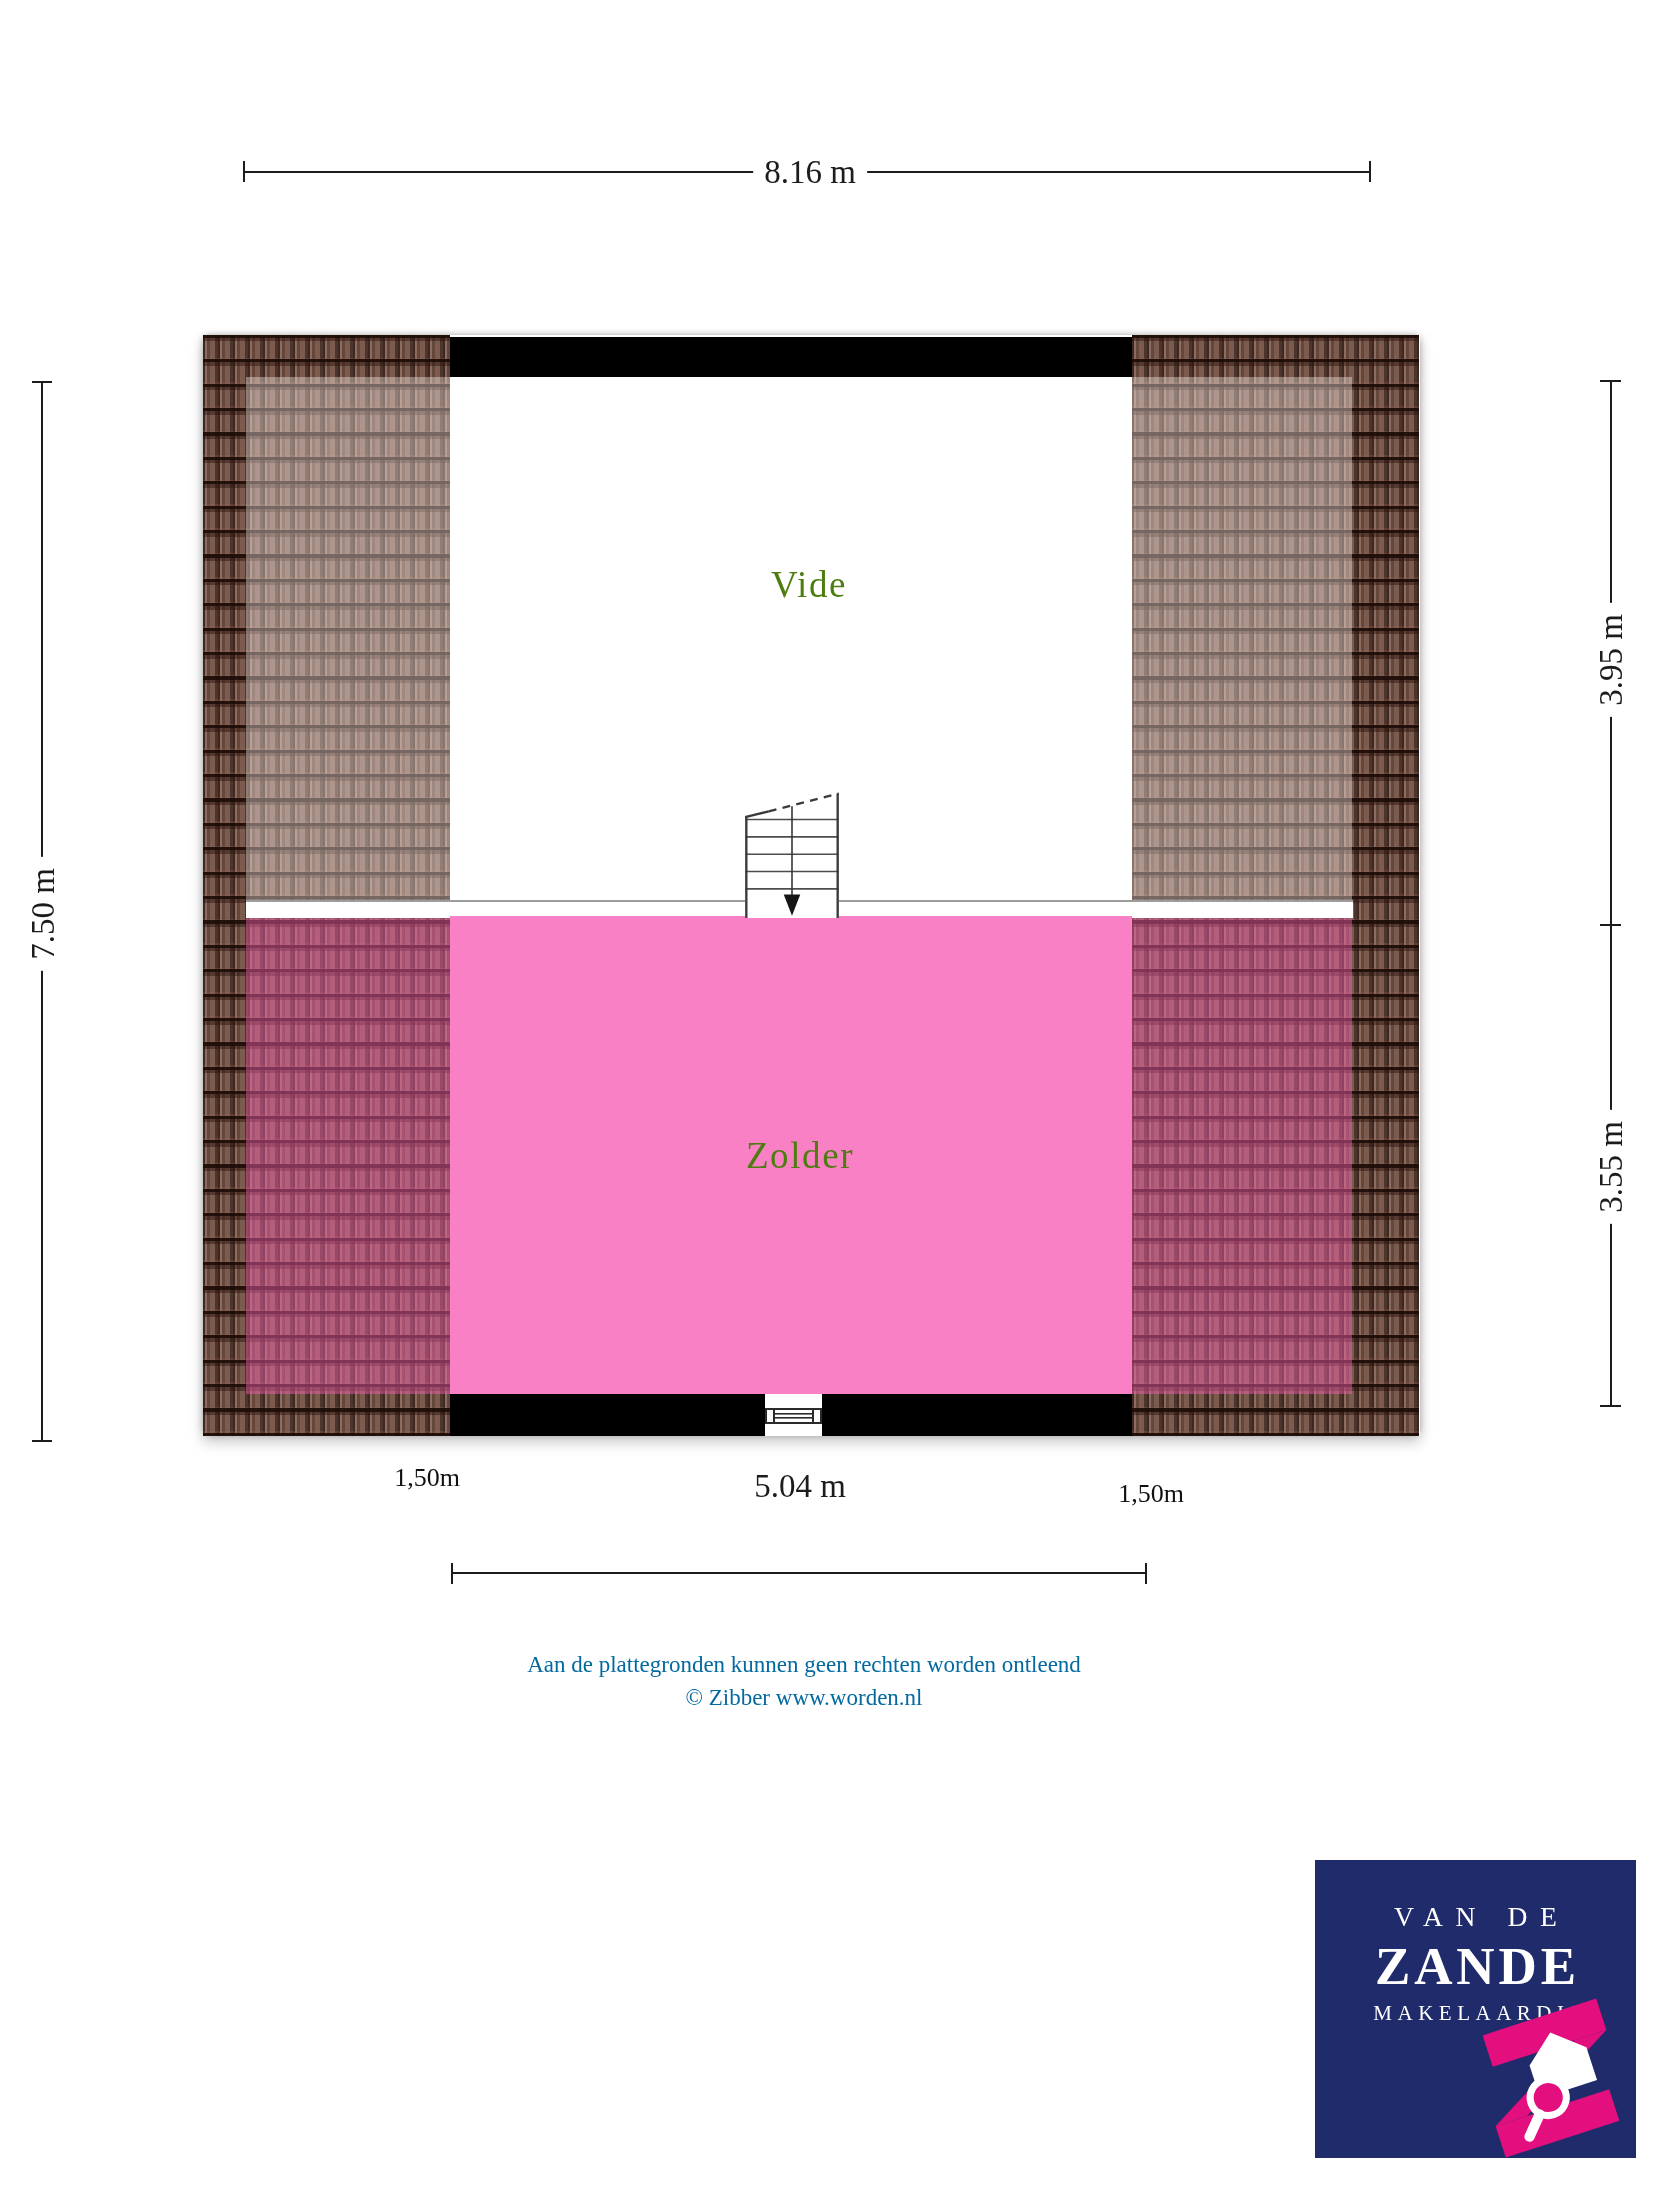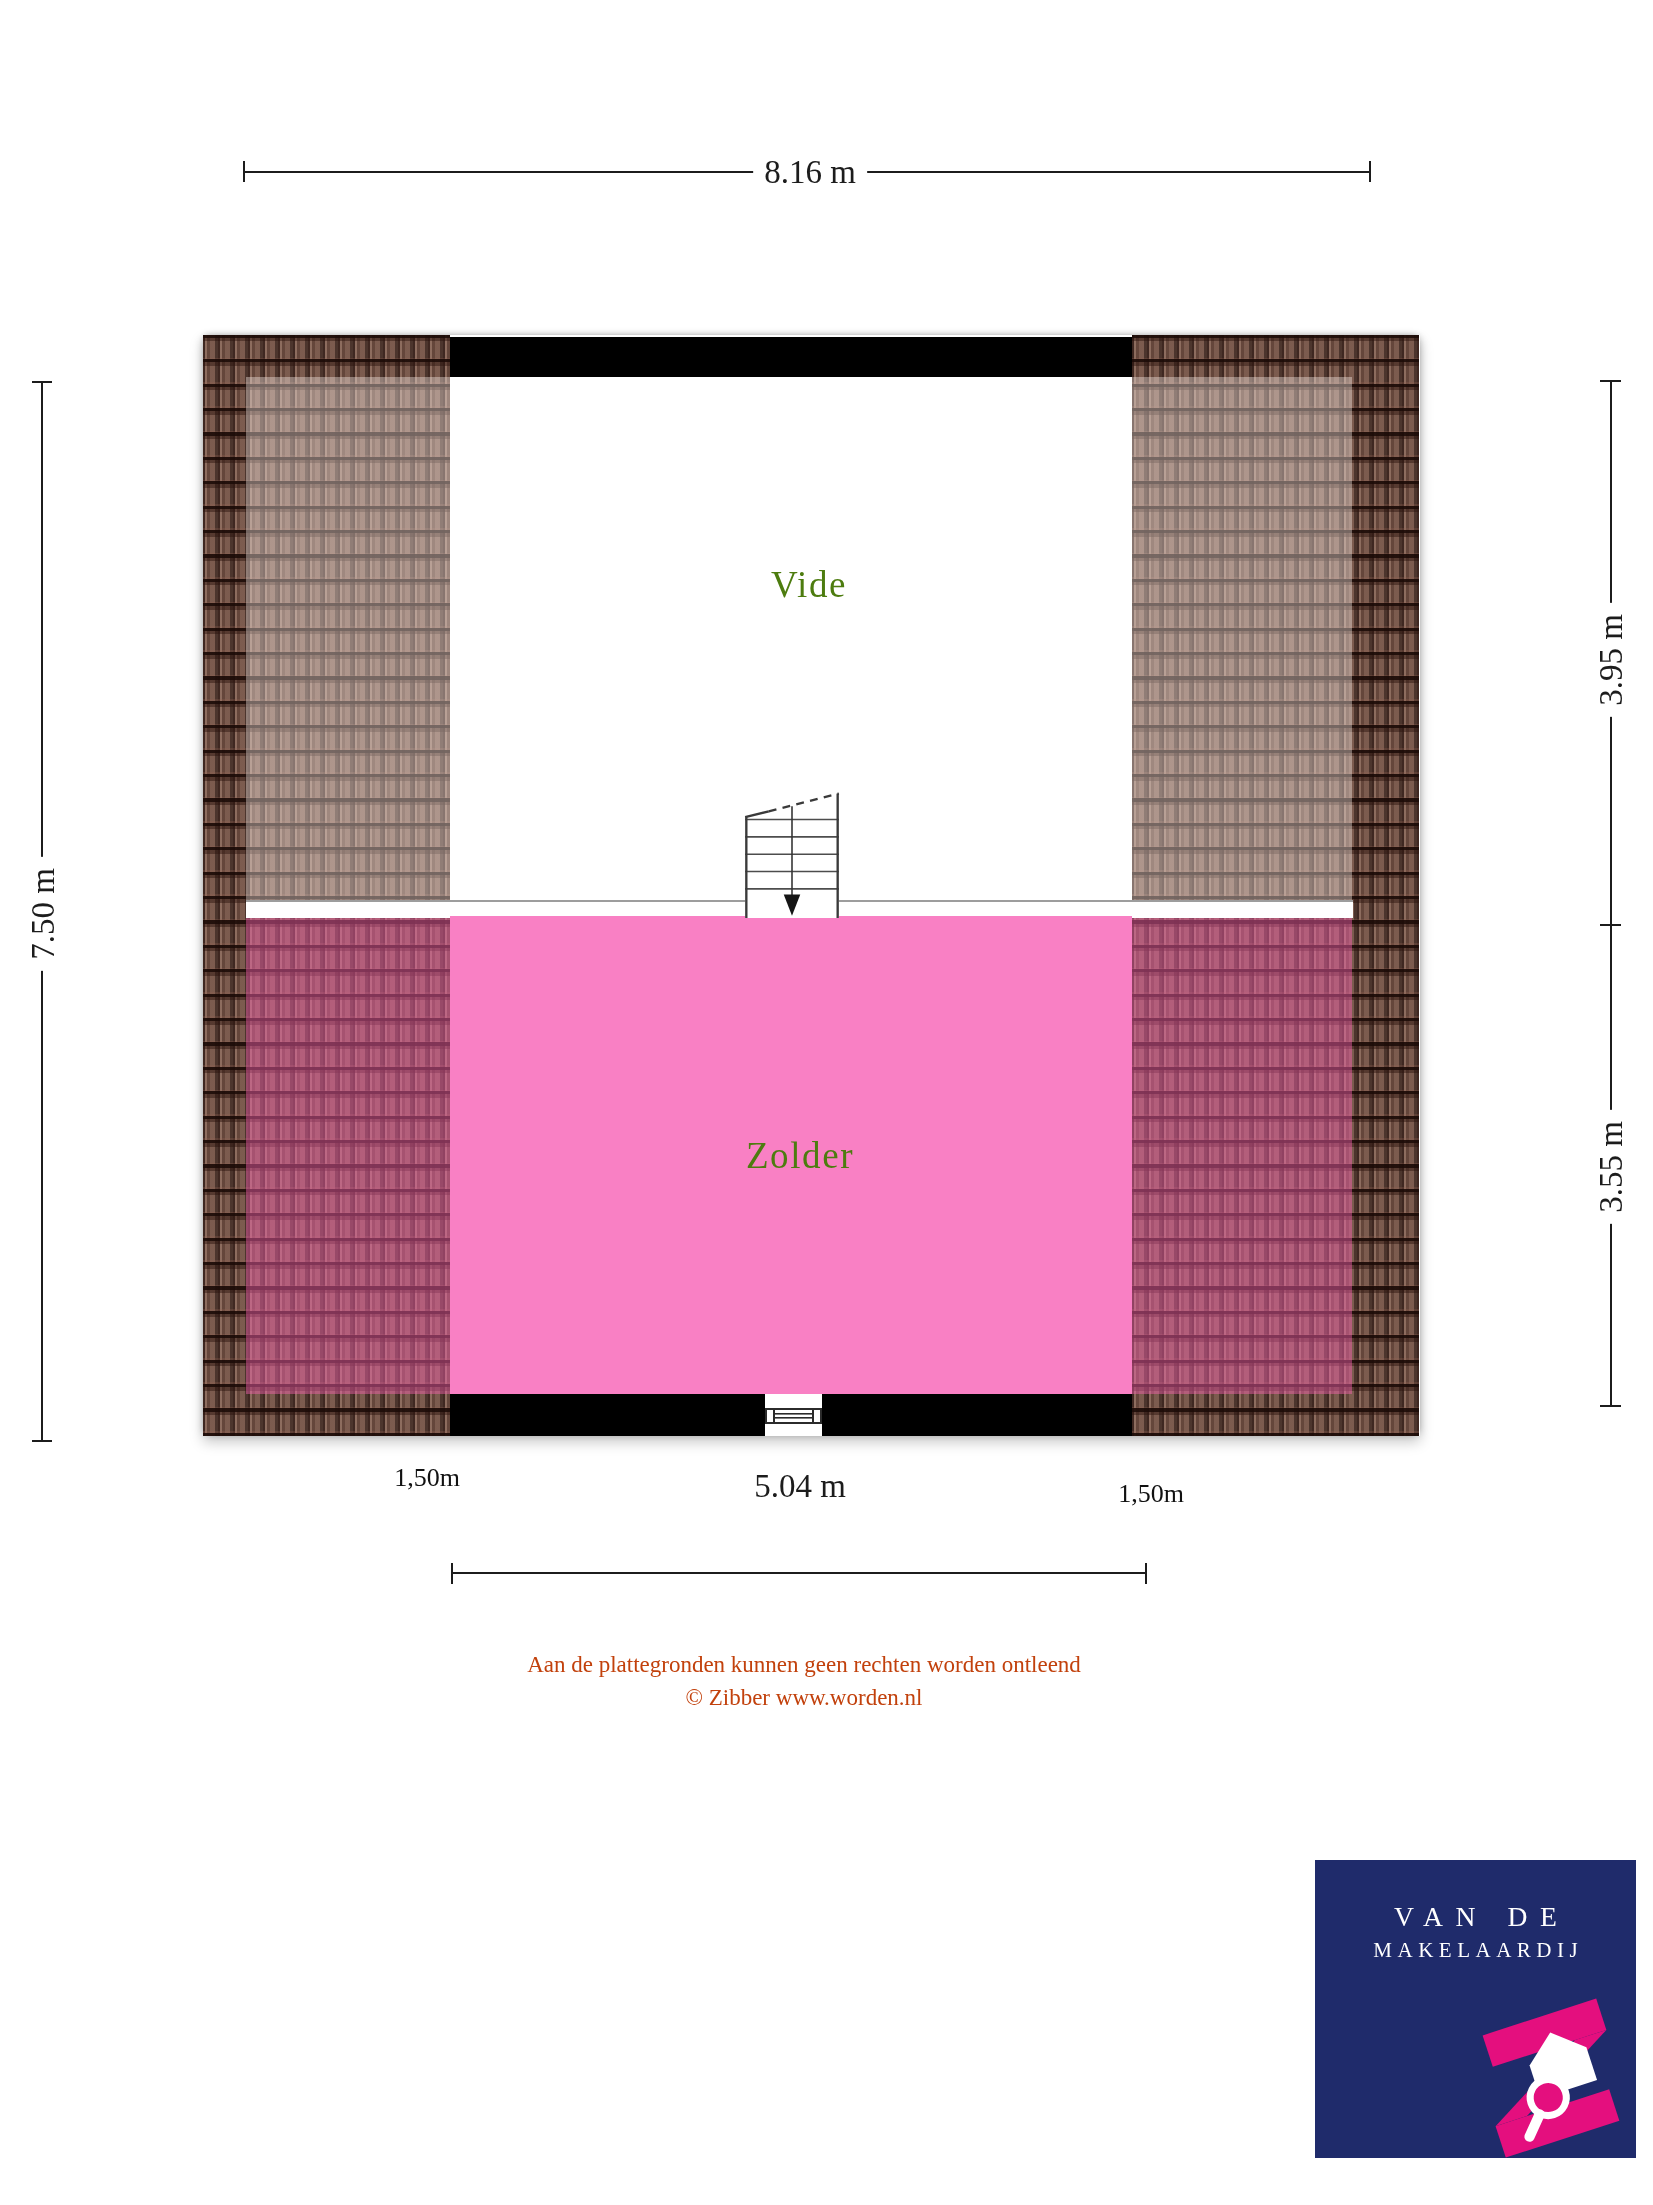--- a/index.html
+++ b/index.html
@@ -51,21 +51,21 @@
       linear-gradient(#2b2b2b,#2b2b2b) 0 7px/100% 1.6px no-repeat;}
 
   .stairs-svg{position:absolute;left:542px;top:457px;width:94px;height:126px;overflow:visible;}
 
   .room-label{position:absolute;transform:translate(-50%,-50%);font-size:37px;color:#4d7c0f;
               letter-spacing:1.6px;white-space:nowrap;}
 
   .knee-label{position:absolute;transform:translateX(-50%);font-size:26px;color:#111;white-space:nowrap;}
 
   .disclaimer{position:absolute;transform:translateX(-50%);font-size:23px;line-height:27px;
-              color:#c2410c;white-space:nowrap;text-align:left;}
+              color:#0369a1;white-space:nowrap;text-align:left;}
 
   
   .logo{position:absolute;left:1315px;top:1860px;width:321px;height:298px;background:#1f2b6b;
         text-align:center;color:#fff;overflow:hidden;}
   .logo-l1{margin-top:41px;font-size:27.6px;letter-spacing:12.6px;text-indent:12.6px;font-weight:500;}
   .logo-l2{margin-top:3.2px;font-size:53px;font-weight:bold;letter-spacing:3.9px;text-indent:3.9px;}
   .logo-l3{margin-top:4.7px;font-size:21px;letter-spacing:5.5px;text-indent:5.5px;}
   .logo-mark{position:absolute;right:-4.7px;bottom:0;width:176px;height:164px;}
 </style>
 </head>
@@ -139,20 +139,21 @@
   <div class="dline" style="left:452px;top:1572px;width:695px;height:2.4px;"></div>
   <div class="tick-v" style="left:451px;top:1563px;"></div>
   <div class="tick-v" style="left:1145px;top:1563px;"></div>
   <div class="dim-label" style="left:800px;top:1486px;">5.04 m</div>
 
   <div class="disclaimer" style="left:804px;top:1651px;">Aan de plattegronden kunnen geen rechten worden ontleend</div>
   <div class="disclaimer" style="left:804px;top:1684px;">© Zibber www.worden.nl</div>
 
   <div class="logo">
     <div class="logo-l1">VAN DE</div>
+    <div class="logo-l2">ZANDE</div>
     <div class="logo-l3">MAKELAARDIJ</div>
     <svg class="logo-mark" viewBox="0 0 224 208">
       <g transform="rotate(-18 120 110)">
         <rect x="45" y="25" width="152" height="42" fill="#e40f7e"></rect>
         <polygon points="155,67 197,67 67,140 25,140" fill="#e40f7e"></polygon>
         <rect x="25" y="140" width="152" height="42" fill="#e40f7e"></rect>
         <polygon points="90,80 128,48 166,80 166,124 90,124" fill="#ffffff"></polygon>
         <circle cx="100" cy="126" r="23" fill="#e40f7e" stroke="#ffffff" stroke-width="9"></circle>
         <line x1="83" y1="143" x2="62" y2="166" stroke="#ffffff" stroke-width="13" stroke-linecap="round"></line>
       </g>

